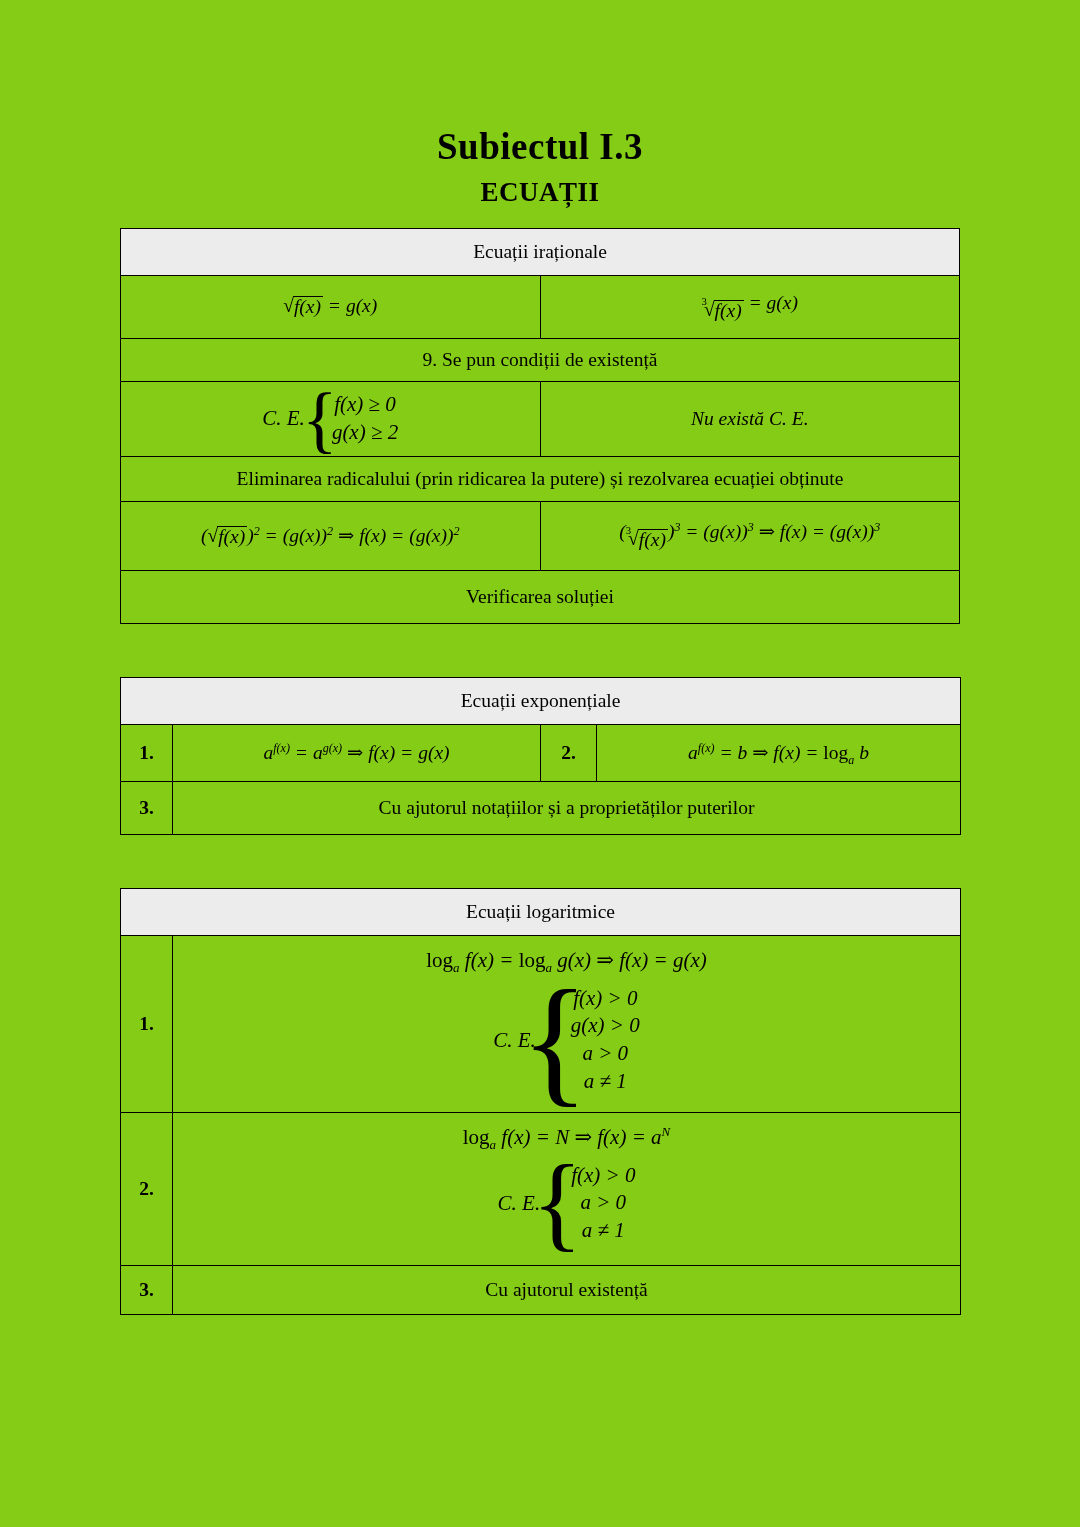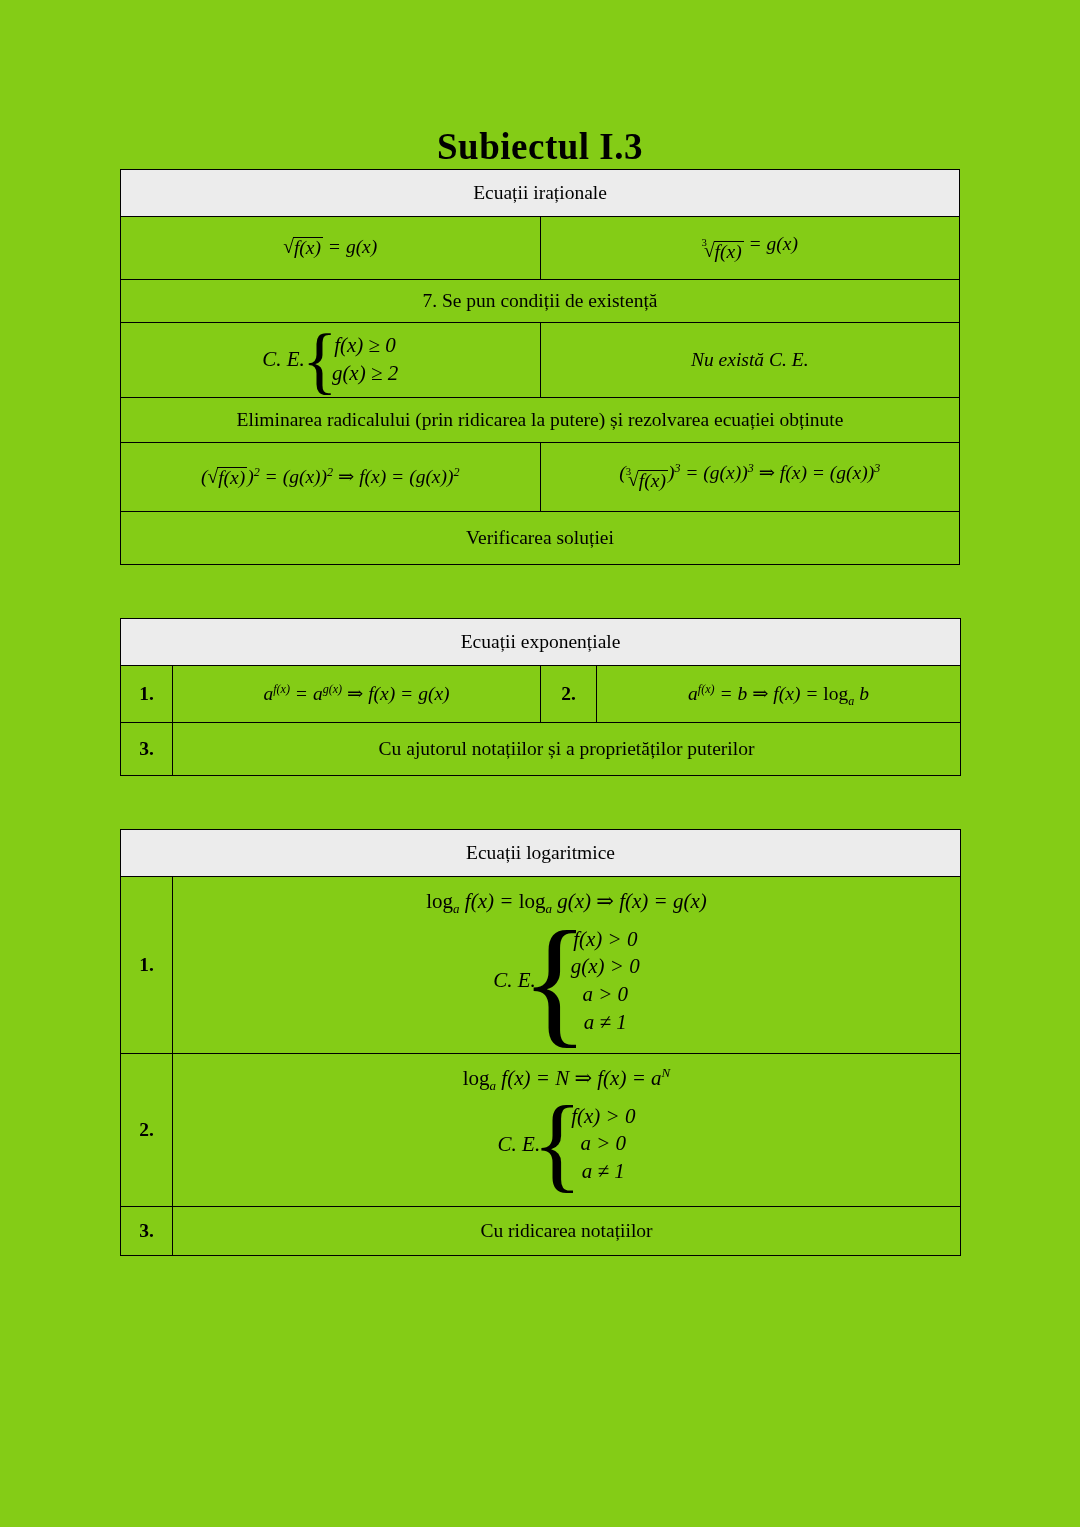--- a/index.html
+++ b/index.html
@@ -47,20 +47,21 @@
   .t3 td.eqcell{vertical-align:top;padding-top:8px;}
   .t3 .eqline{margin:4px 0 8px;}
   .t3 .sys{margin-top:4px;}
 </style>
 </head>
 <body>
 
 <div class="page">
 
   <h1 class="title">Subiectul I.3</h1>
+  <h2 class="subtitle">ECUAȚII</h2>
 
   <table class="tbl t1">
     <colgroup>
         <col style="width:50%">
         <col style="width:50%">
       </colgroup>
     <tbody>
       <tr class="rh">
         <td colspan="2" class="hdr">Ecuații iraționale</td>
       </tr>
@@ -69,21 +70,21 @@
               <span class="rsign">√</span>
               <span class="rbar">f(x)</span>
             </span> = g(x)</td>
         <td class="math"><span class="rad">
               <span class="ridx">3</span>
               <span class="rsign">√</span>
               <span class="rbar">f(x)</span>
             </span> = g(x)</td>
       </tr>
       <tr class="r2">
-        <td colspan="2">7. Se pun condiții de existență</td>
+        <td colspan="2">9. Se pun condiții de existență</td>
       </tr>
       <tr class="r3">
         <td>
           <span class="sys">
             <span class="math celabel">C. E.</span>
             <span class="brace b2">{</span>
             <span class="lines math">
               <span>f(x) ≥ 0</span>
               <span>g(x) ≥ 2</span>
             </span>
@@ -170,18 +171,18 @@
             <span class="lines math">
               <span>f(x) &gt; 0</span>
               <span>a &gt; 0</span>
               <span>a ≠ 1</span>
             </span>
           </span>
         </td>
       </tr>
       <tr class="r3">
         <td class="num">3.</td>
-        <td>Cu ridicarea notațiilor</td>
+        <td>Cu ajutorul existență</td>
       </tr>
     </tbody>
   </table>
 
 </div>
 
 </body></html>

